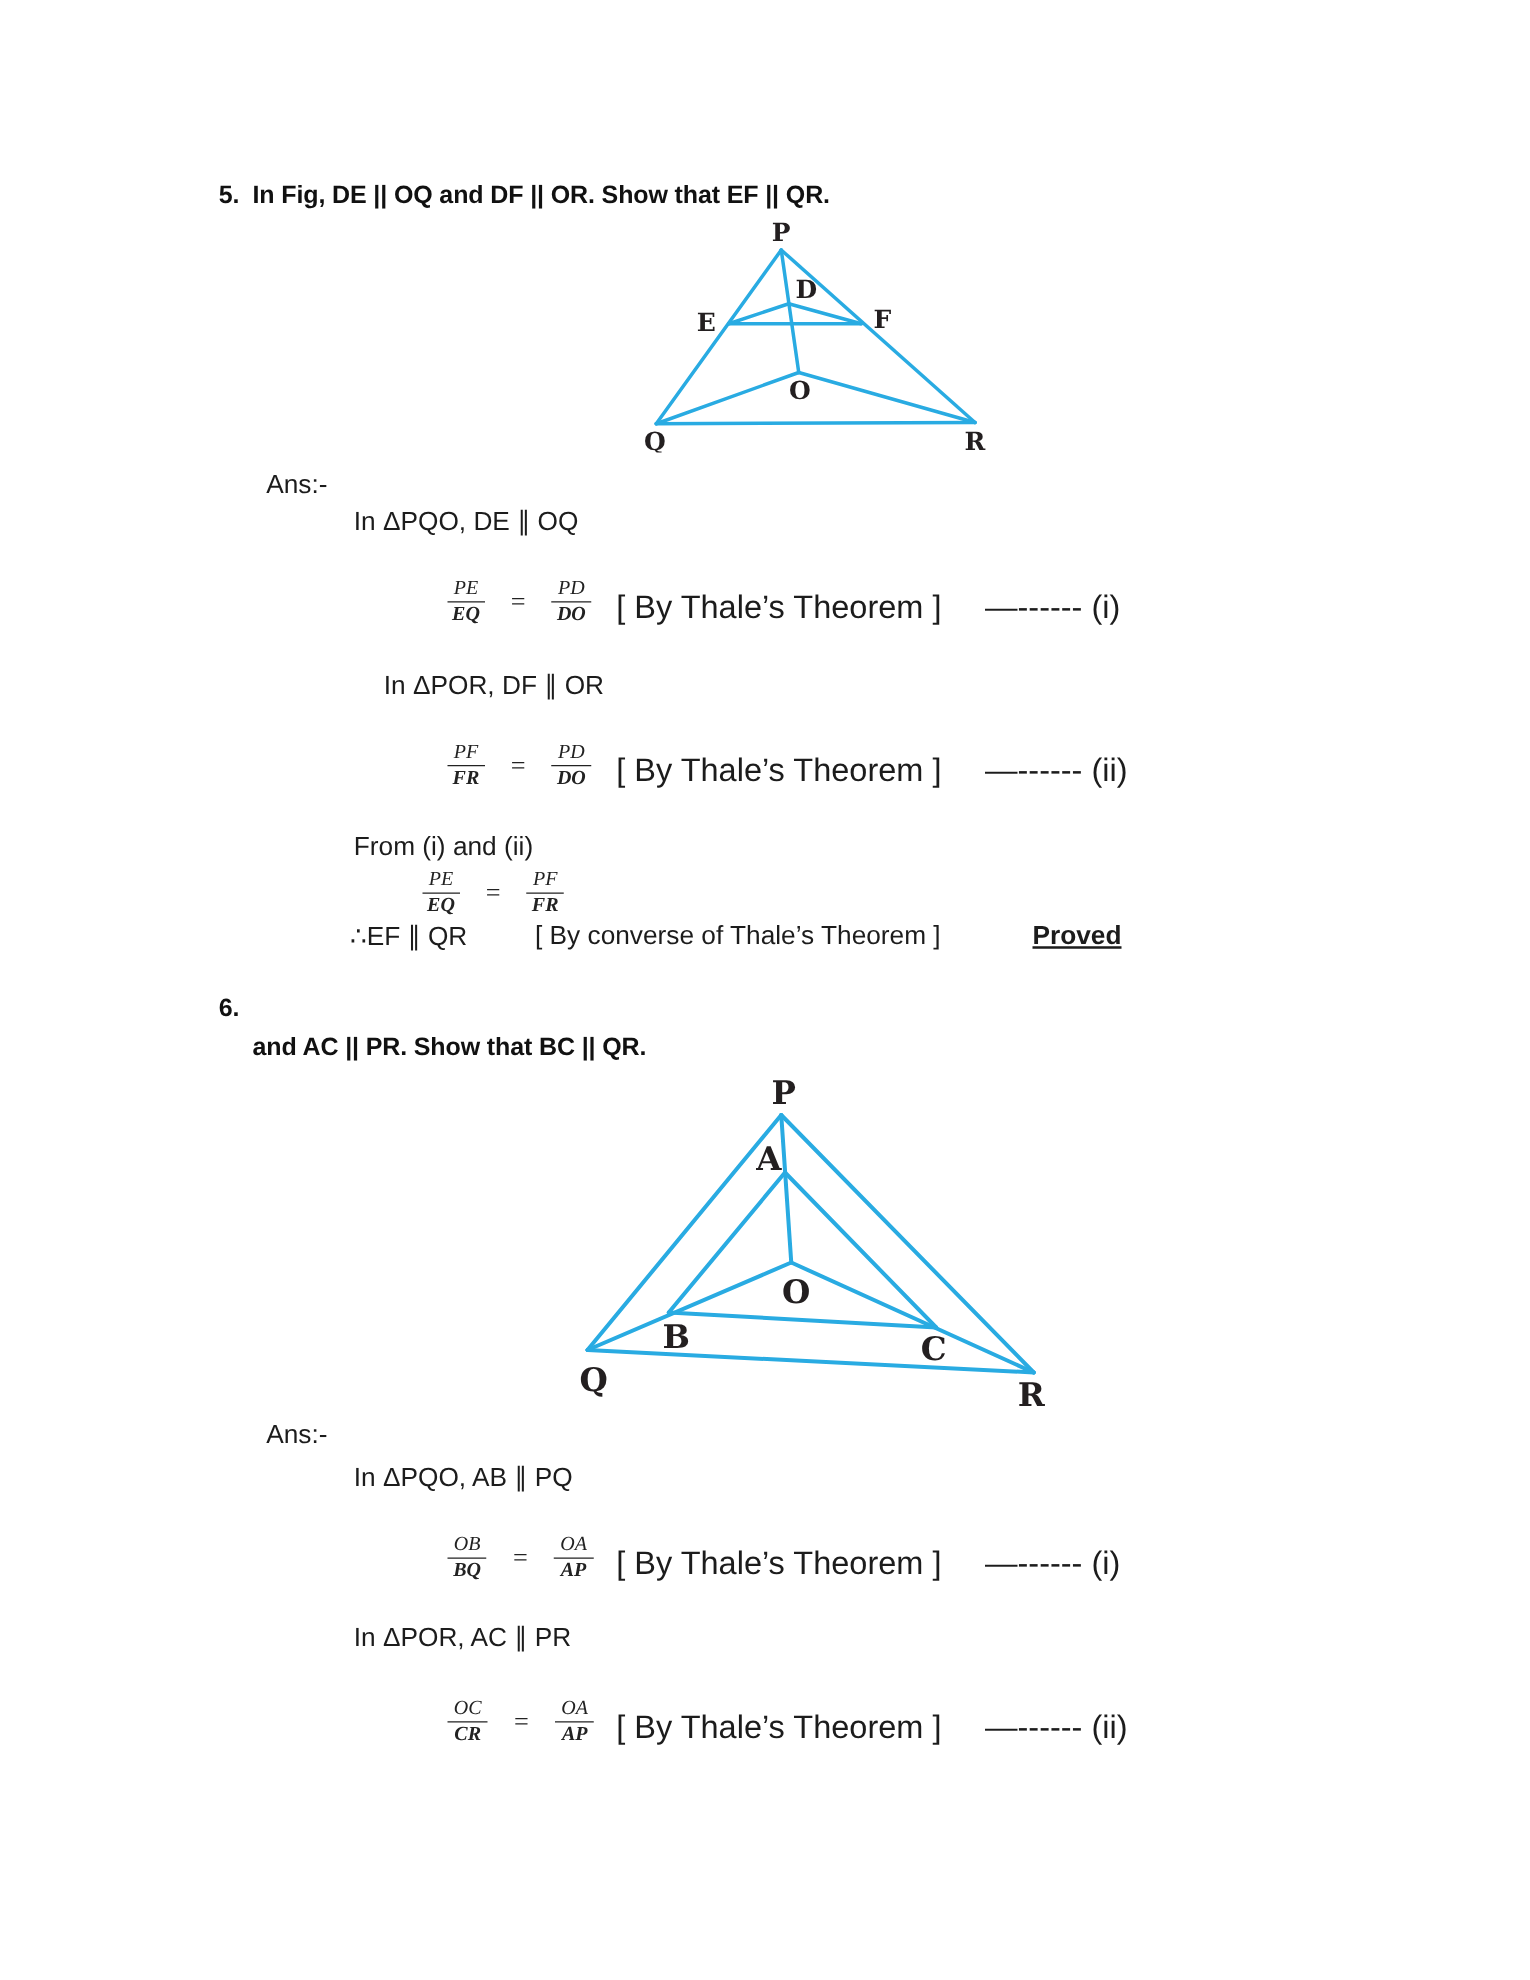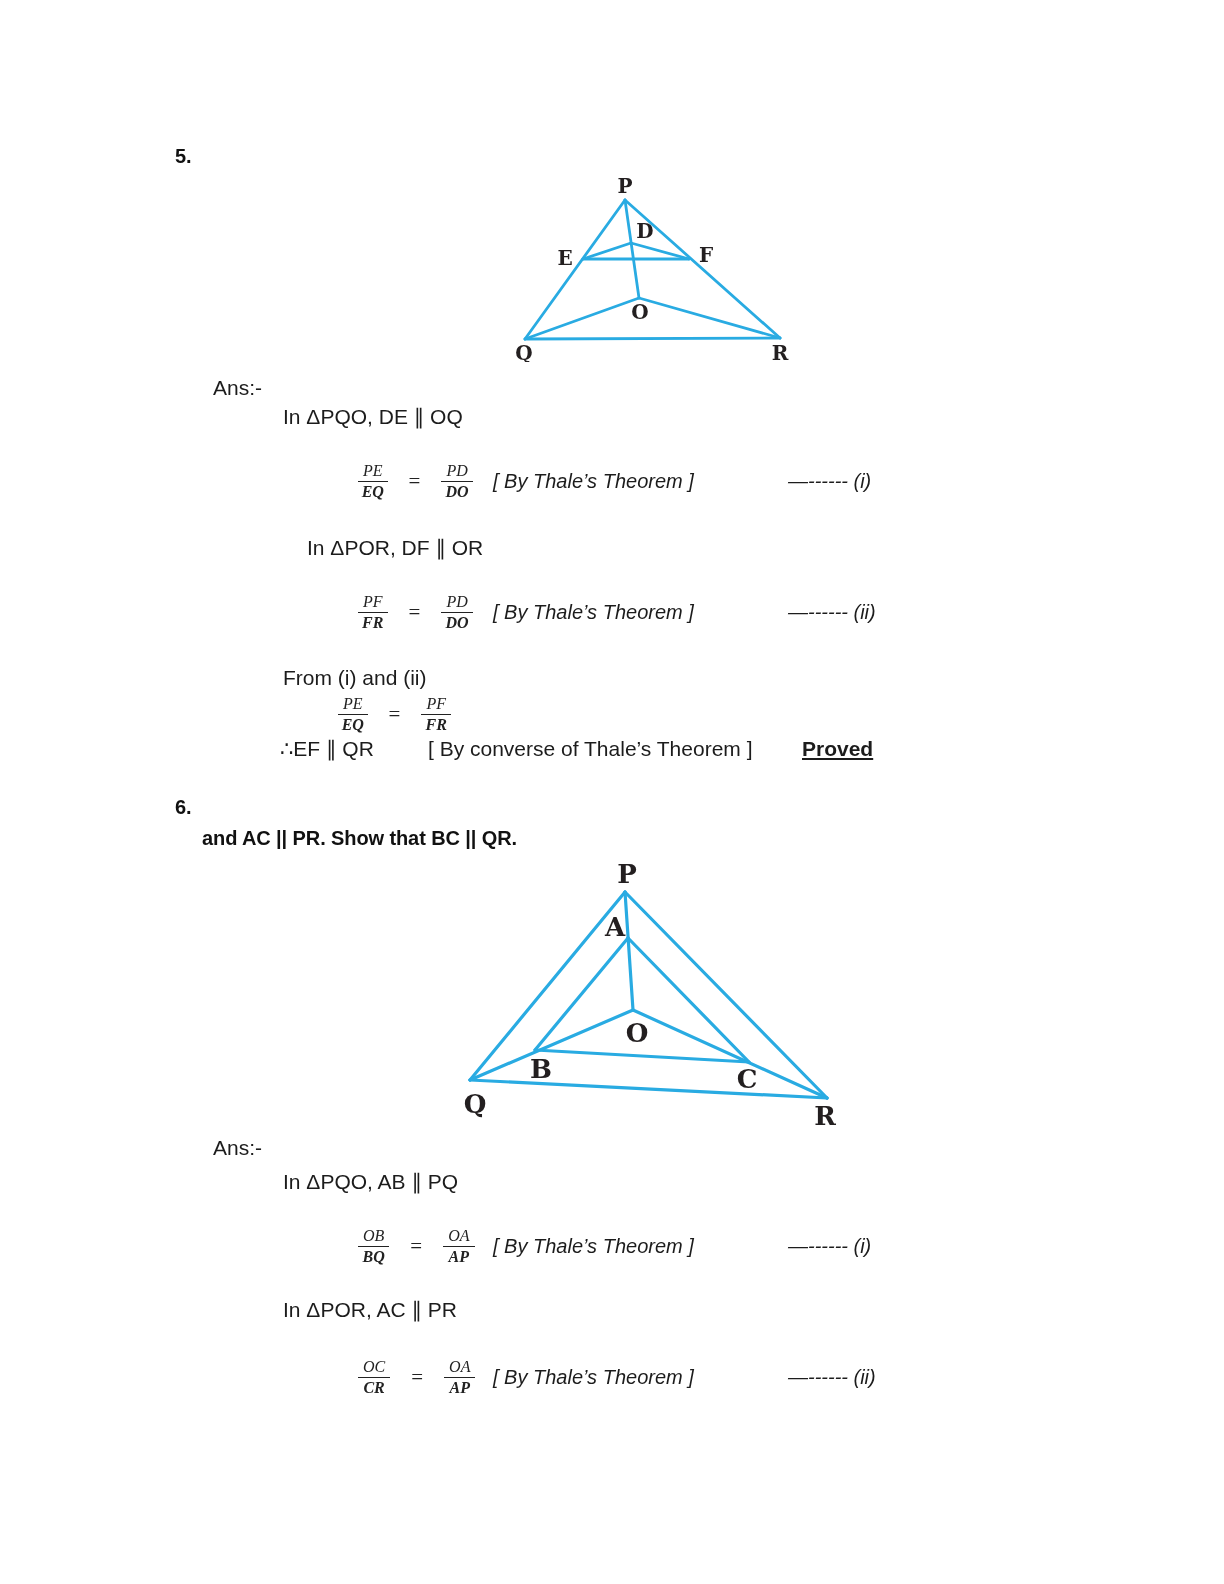--- a/index.html
+++ b/index.html
@@ -8,35 +8,36 @@
   .abs{position:absolute;}
   .h{font-weight:bold;font-size:20px;color:#111;letter-spacing:-0.1px;white-space:nowrap;}
   .body-txt{font-size:21px;white-space:nowrap;}
   .eq-row{position:absolute;left:0;width:100%;height:44px;}
   .frac-group{position:absolute;display:inline-flex;align-items:center;gap:12px;}
   .frac{display:inline-flex;flex-direction:column;align-items:center;
         font-family:"Liberation Serif",serif;font-style:italic;font-size:16px;color:#222;line-height:1.15;}
   .frac .num{padding:0 5px 1px 5px;border-bottom:1.6px solid #222;}
   .frac .den{padding-top:1px;font-weight:bold;}
   .eq-sign{font-family:"Liberation Serif",serif;font-size:21px;margin:0 9px;color:#222;}
-  .eq-note,.eq-ref{position:absolute;top:8px;font-size:20px;white-space:nowrap;font-style:italic;}
-  .proved{font-weight:bold;text-decoration:underline;}
+  .eq-note,.eq-ref{position:absolute;top:8px;font-size:26px;white-space:nowrap;}
+  .proved{font-weight:bold;text-decoration:underline;margin-left:24px;}
   .fig-line{stroke:#29ABE2;stroke-width:2.8;stroke-linecap:round;fill:none;}
   .fig2 .fig-line{stroke-width:3.2;}
   .fig-label{font-family:"DejaVu Serif",serif;font-weight:bold;fill:#231F20;text-anchor:middle;}
   .fig1 .fig-label{font-size:20px;}
   .fig2 .fig-label{font-size:26px;}
 </style>
 </head>
 <body>
 
 <div class="page">
 
   <div class="abs" style="top:145px;left:0;width:100%;height:28px;">
     <span class="abs h" style="left:175px;">5.</span>
+    <span class="abs h" style="left:202px;">In Fig, DE || OQ and DF || OR. Show that EF || QR.</span>
   </div>
 
   <svg class="abs fig1" style="left:495px;top:172px;" width="300" height="190" viewBox="0 0 300 190">
     <line class="fig-line" x1="130" y1="28" x2="30" y2="167"></line>
     <line class="fig-line" x1="130" y1="28" x2="285" y2="166"></line>
     <line class="fig-line" x1="30" y1="167" x2="285" y2="166"></line>
     <line class="fig-line" x1="130" y1="28" x2="144" y2="126"></line>
     <line class="fig-line" x1="144" y1="126" x2="30" y2="167"></line>
     <line class="fig-line" x1="144" y1="126" x2="285" y2="166"></line>
     <line class="fig-line" x1="88" y1="87" x2="194" y2="87"></line>

